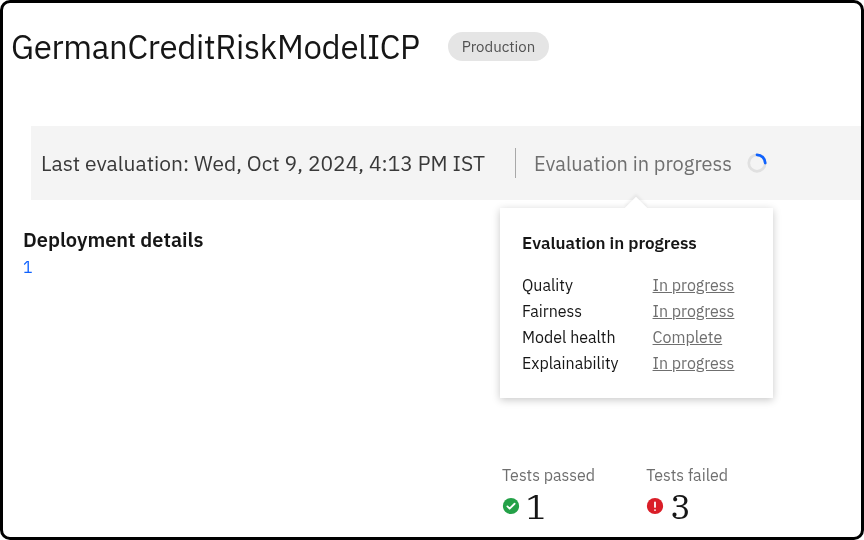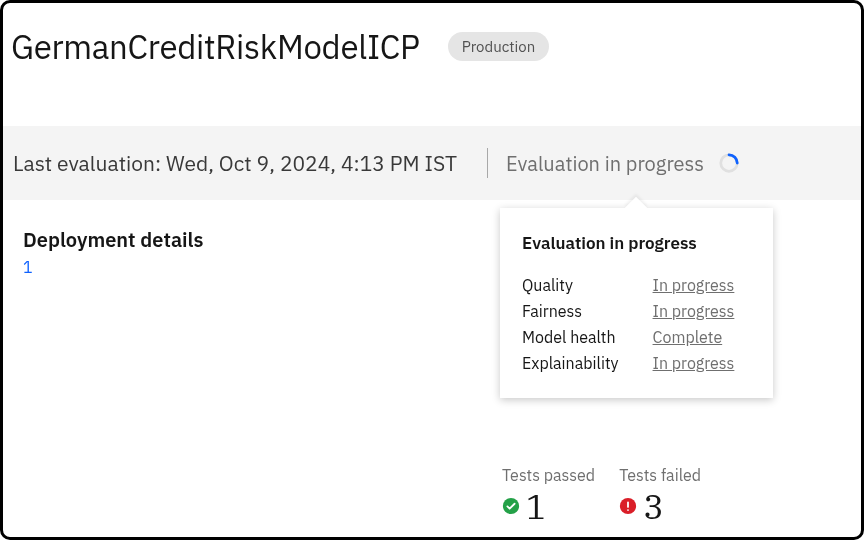--- a/index.html
+++ b/index.html
@@ -34,20 +34,21 @@
       font-weight: 400;
     }
     .eval-bar {
       margin-top: 48px;
       background: #f4f4f4;
       padding: 22px 10px;
       display: flex;
       align-items: center;
       font-size: 21px;
       color: #393939;
+      margin-left: 28px;
     }
     .eval-bar .last-eval {
       font-weight: 400;
     }
     .divider {
       margin: 0 18px 0 30px;
       width: 1px;
       height: 30px;
       background: #a8a8a8;
     }
@@ -121,21 +122,21 @@
     }
     .popover-table td.status {
       color: #6f6f6f;
       text-decoration: underline;
     }
     .tests-row {
       position: absolute;
       left: 499px;
       top: 462px;
       display: flex;
-      gap: 24px;
+      gap: 51px;
     }
     .test-col {
       display: flex;
       flex-direction: column;
       gap: 4px;
     }
     .test-label {
       color: #6f6f6f;
       font-size: 16px;
     }

